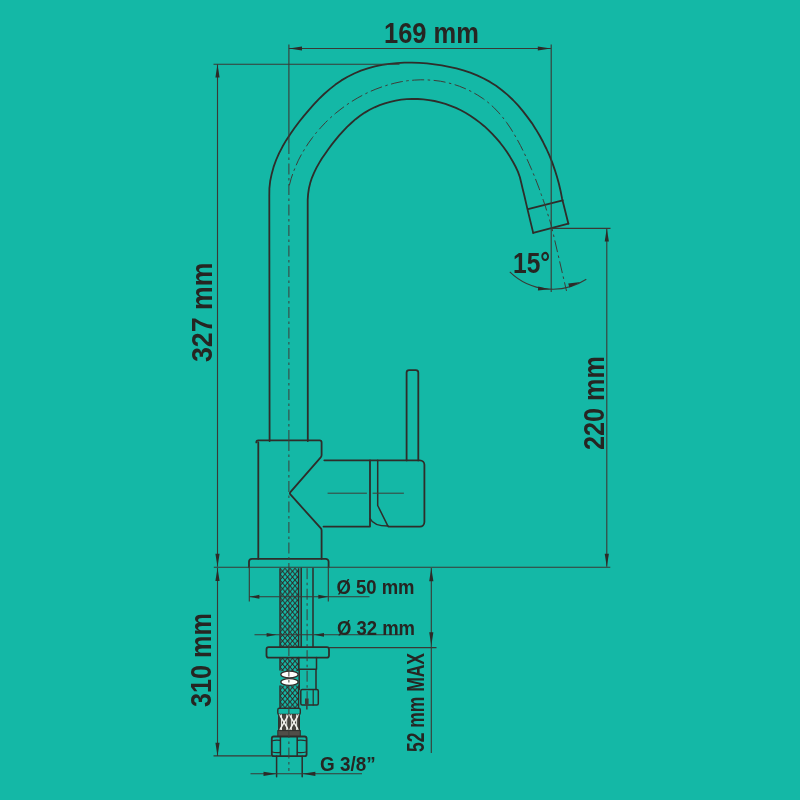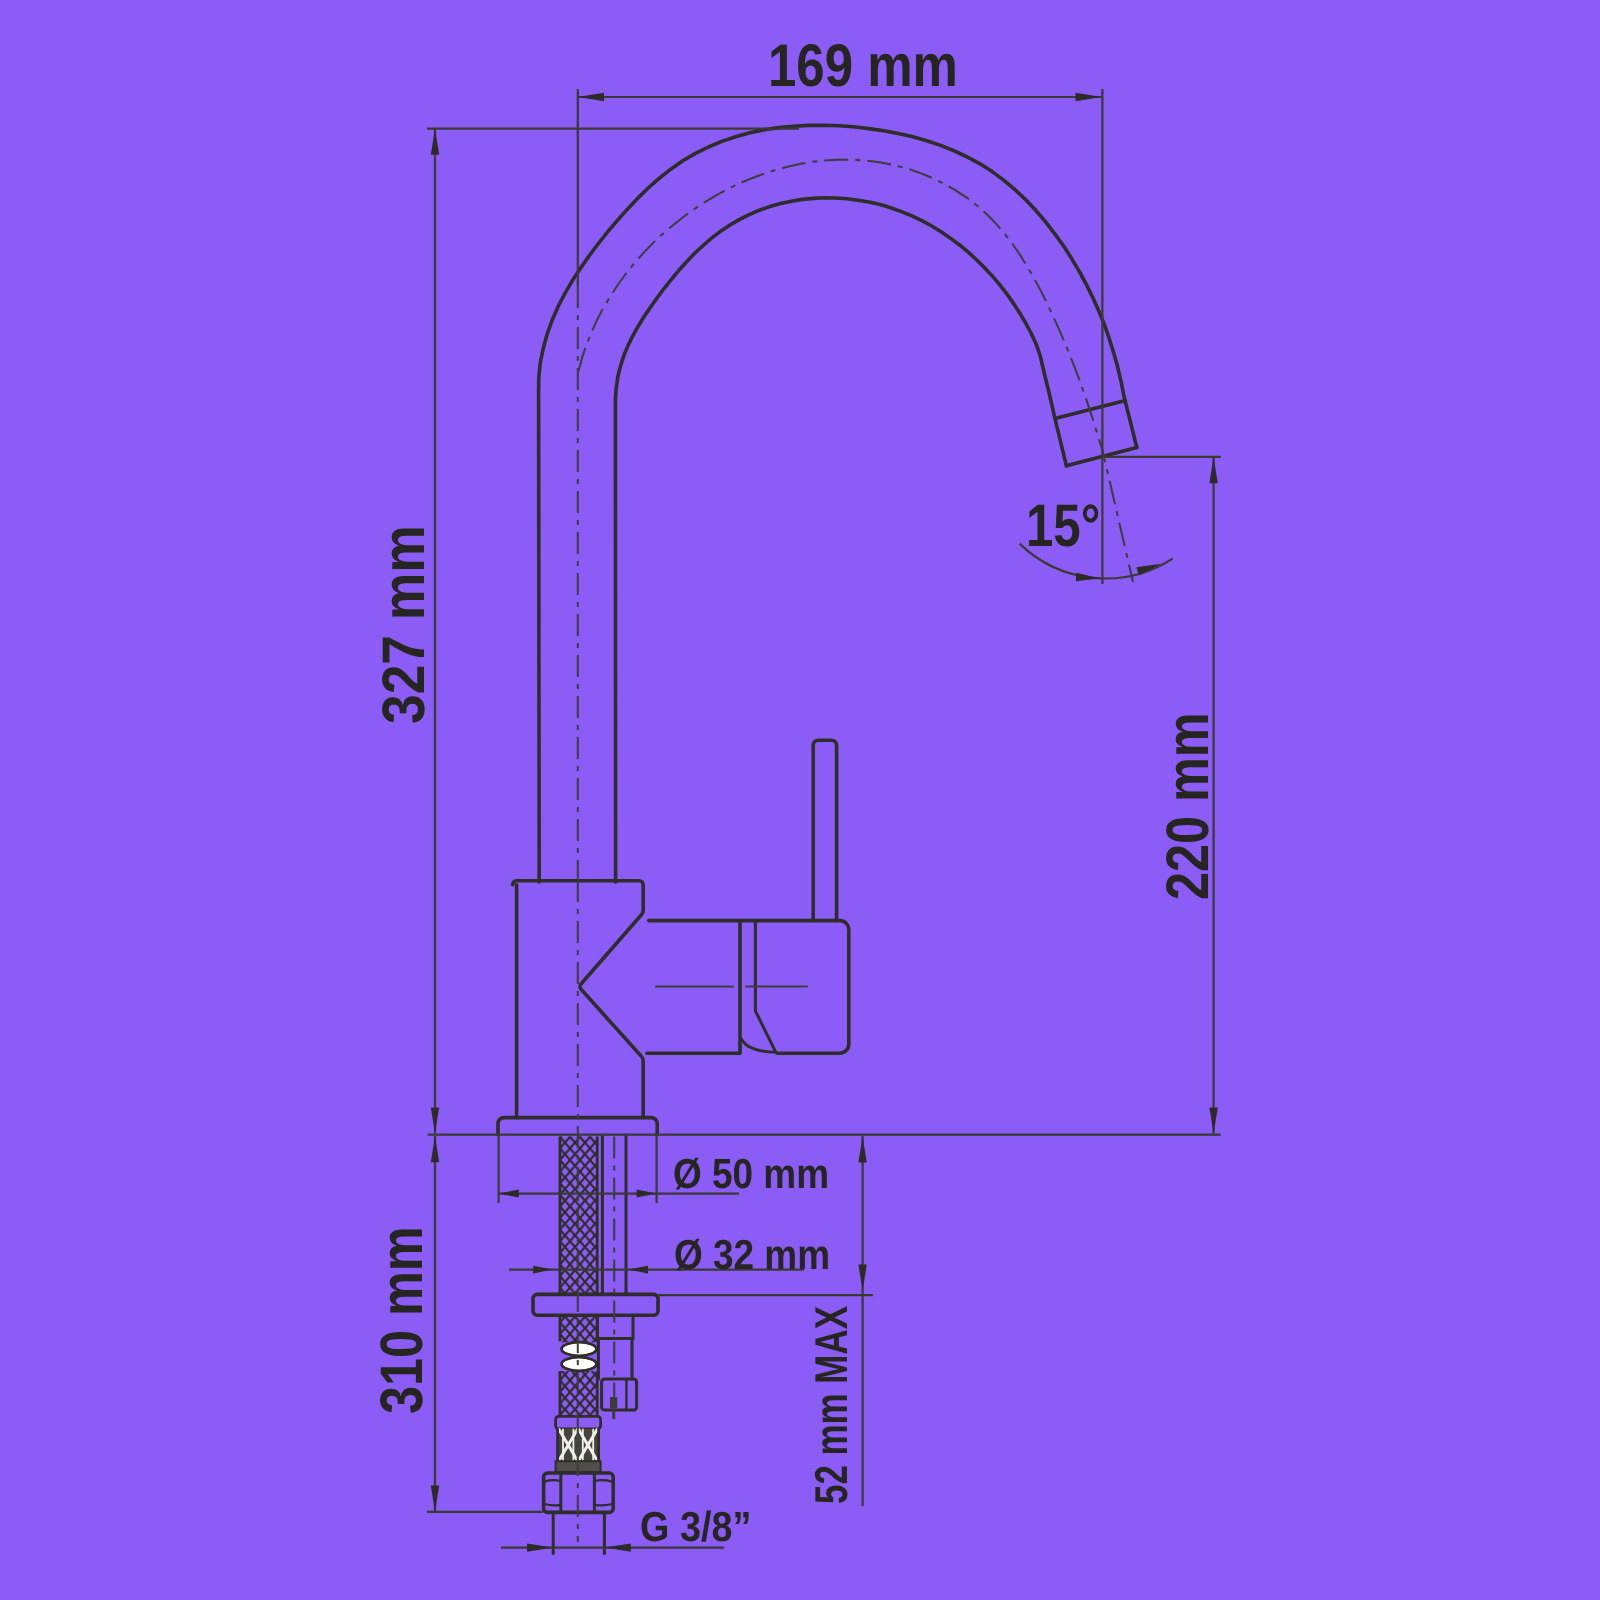--- a/index.html
+++ b/index.html
@@ -1,16 +1,16 @@
 <!DOCTYPE html>
 <html><head>
 <meta charset="utf-8">
 <style>
 html,body{margin:0;padding:0;background:#fdfdfb;}
-#page{position:relative;width:800px;height:800px;background:#8b5cf6;overflow:hidden;}
+#page{position:relative;width:800px;height:800px;background:#14b8a6;overflow:hidden;}
 svg{position:absolute;left:0;top:0;}
 text{font-family:"Liberation Sans",sans-serif;font-weight:bold;fill:#262522;}
 </style>
 </head>
 <body>
 <div id="page">
 <svg width="800" height="800" viewBox="0 0 800 800">
 <defs>
 <pattern id="braid" width="5.0" height="5.8" patternUnits="userSpaceOnUse">
   <path d="M0 0 L5.0 5.8 M5.0 0 L0 5.8" stroke="#2e2d2a" stroke-width="1.05" fill="none"></path>

